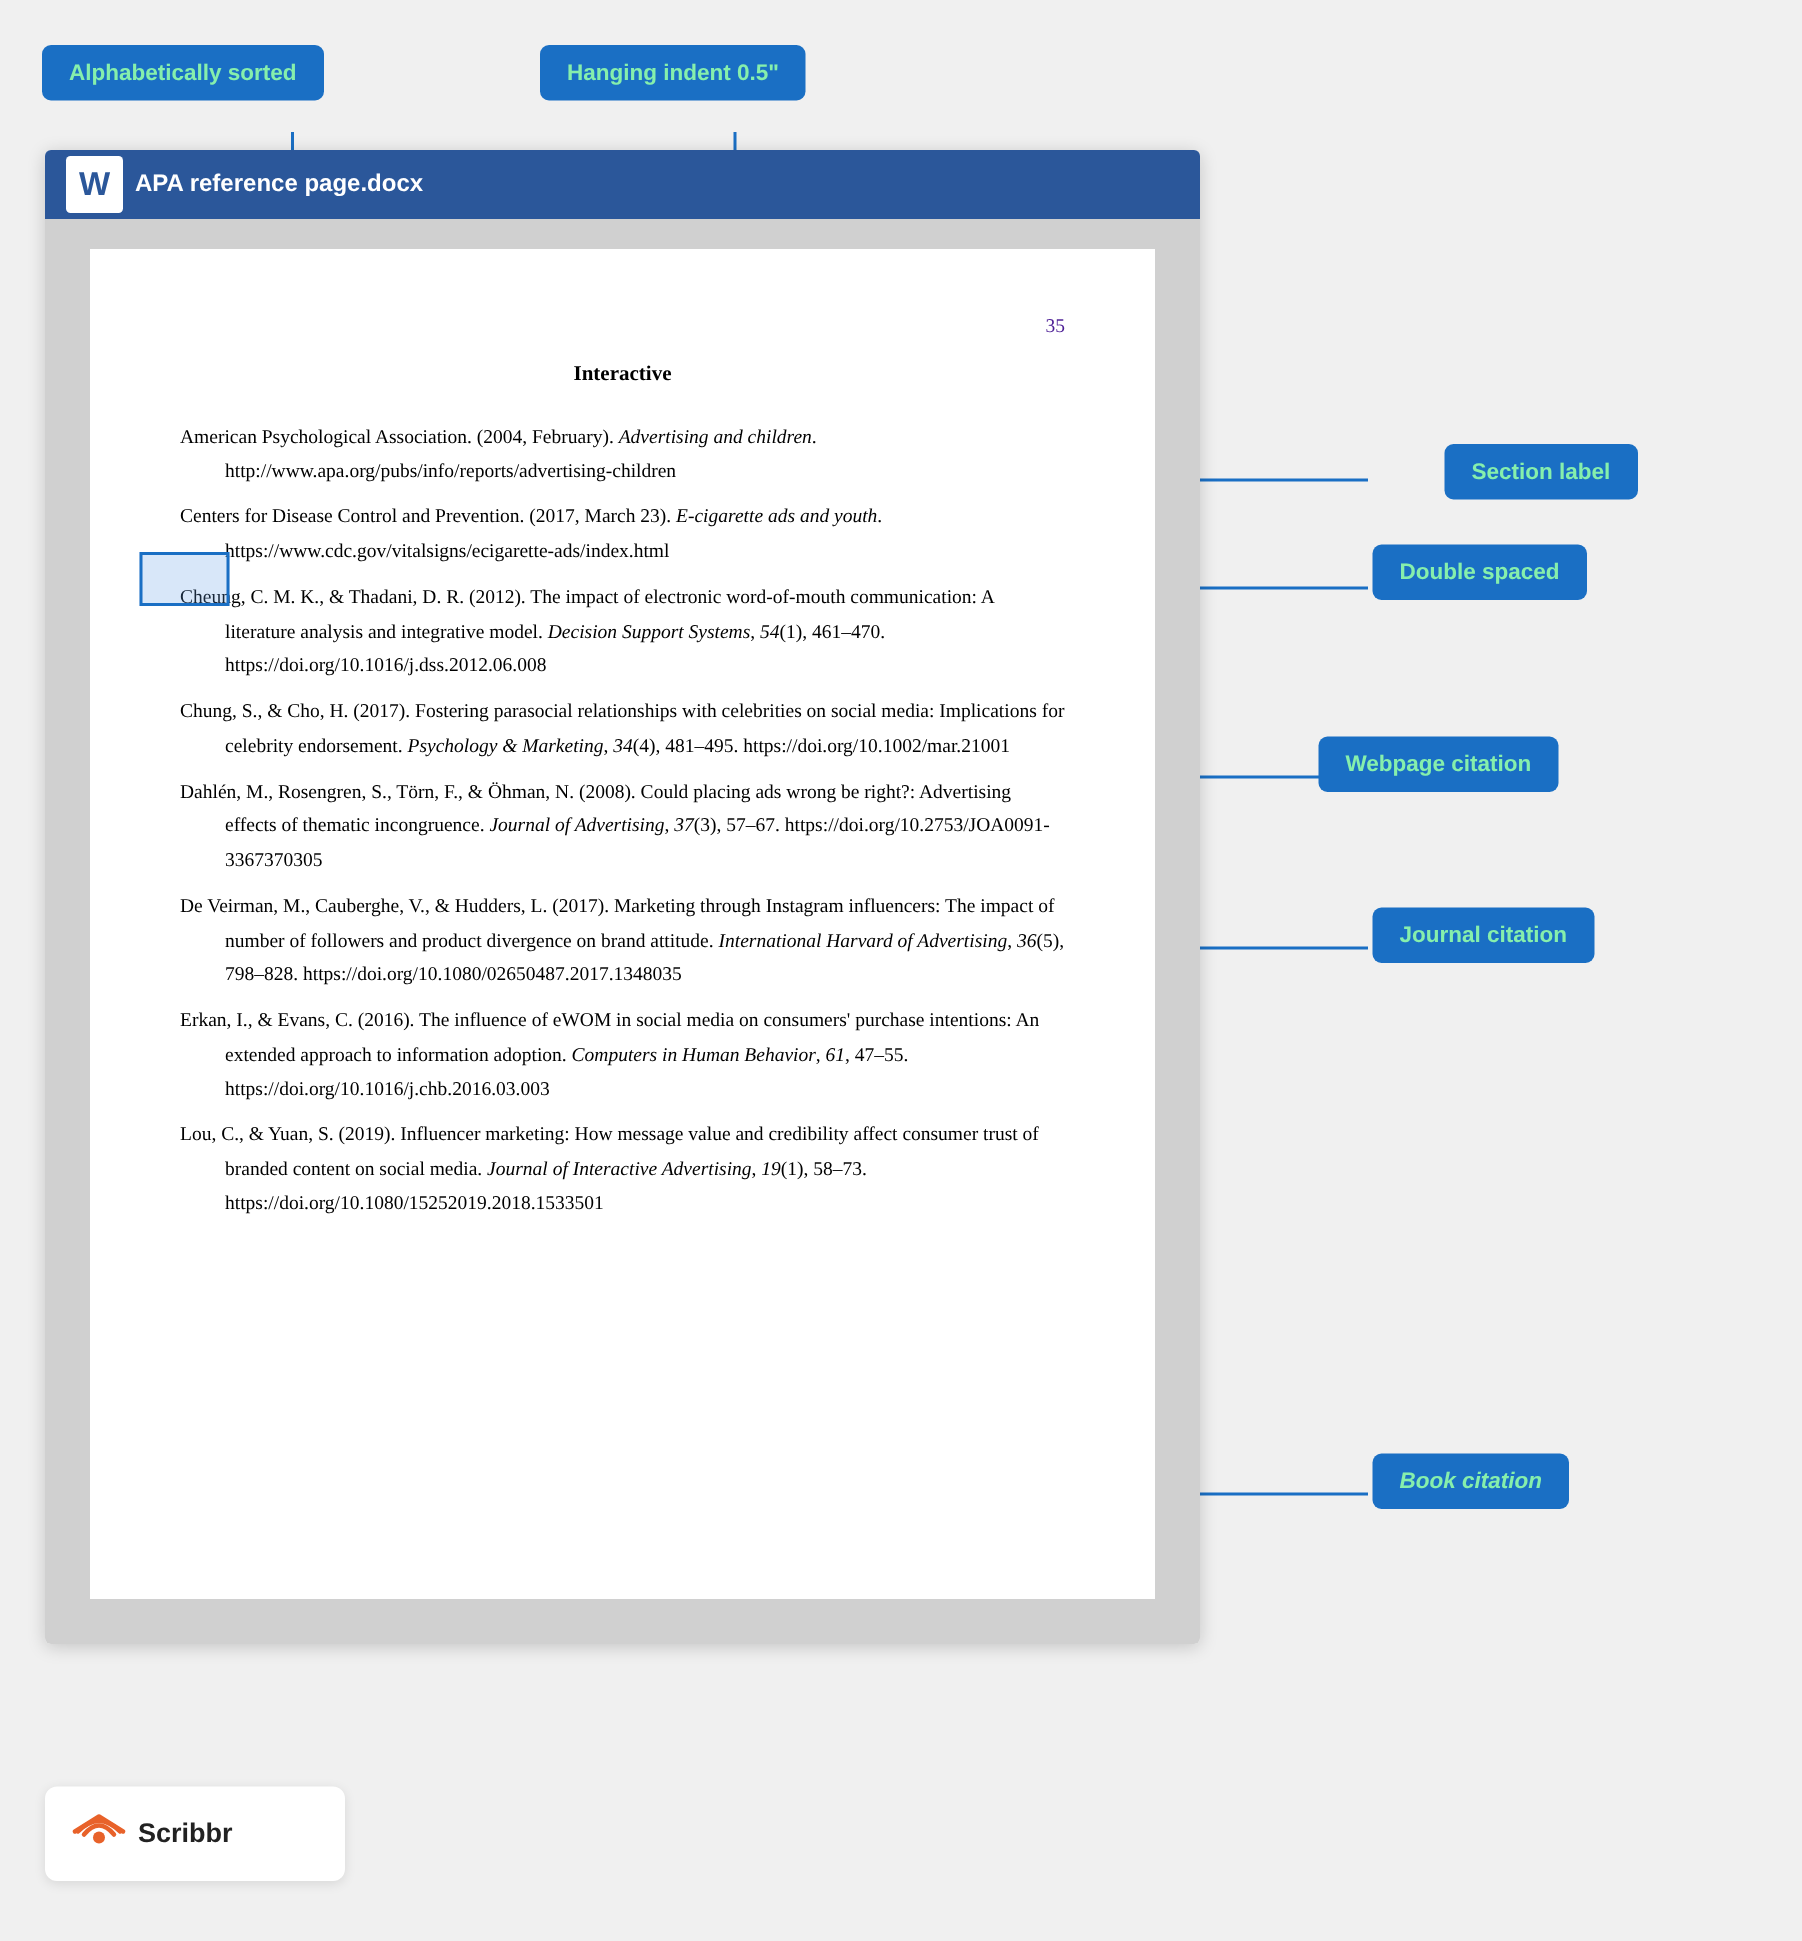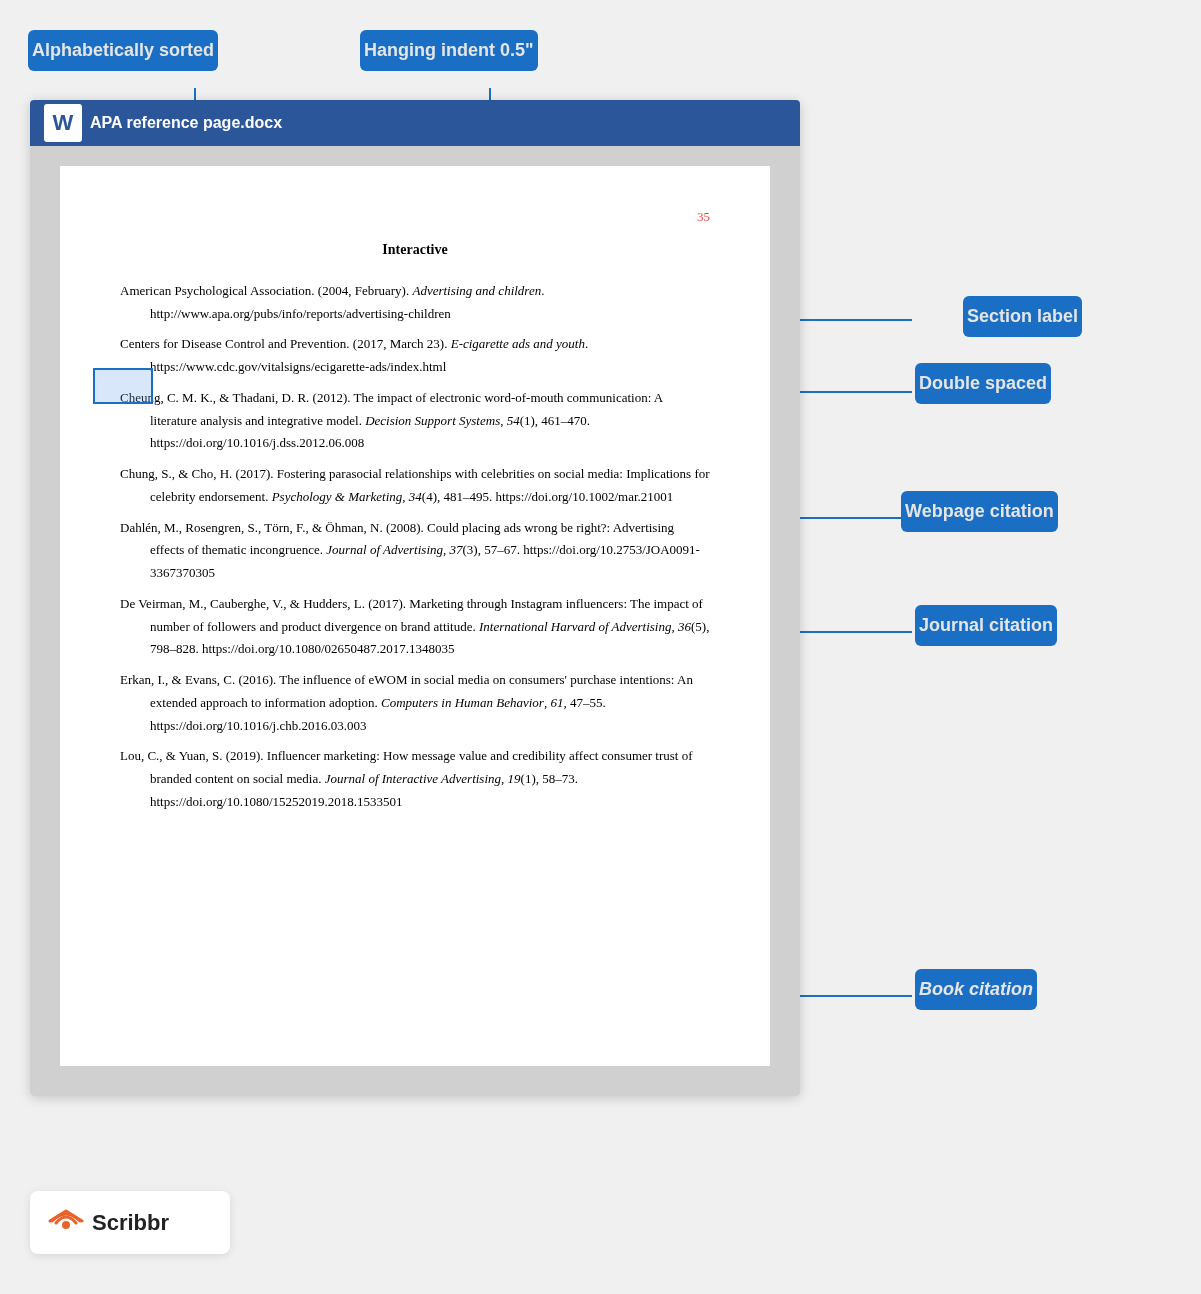--- a/index.html
+++ b/index.html
@@ -16,24 +16,24 @@
       position: relative;
       width: 1201px;
       min-height: 1294px;
       background: #f0f0f0;
     }
 
     
     .label-badge {
       position: absolute;
       background: #1a6fc4;
-      color: #e5e5e5;
-      font-weight: bold;
-      font-size: 18px;
-      padding: 10px 4px;
+      color: #86efac;
+      font-weight: bold;
+      font-size: 15px;
+      padding: 10px 18px;
       border-radius: 6px;
       white-space: nowrap;
     }
 
     
     .word-window {
       position: absolute;
       left: 30px;
       top: 100px;
       width: 770px;
@@ -84,21 +84,21 @@
       font-family: "Times New Roman", Times, serif;
       font-size: 13.5px;
       line-height: 1.7;
     }
 
     .page-number {
       text-align: right;
       font-family: "Times New Roman", Times, serif;
       font-size: 13px;
       margin-bottom: 10px;
-      color: #ef4444;
+      color: #4c1d95;
     }
 
     .ref-heading {
       text-align: center;
       font-weight: bold;
       font-family: "Times New Roman", Times, serif;
       font-size: 14px;
       margin-bottom: 18px;
     }
 
@@ -133,21 +133,21 @@
       padding: 10px 18px;
       box-shadow: 0 2px 8px rgba(0,0,0,0.10);
     }
 
     .scribbr-logo-icon {
       color: #e8622a;
       font-size: 28px;
     }
 
     .scribbr-text {
-      font-size: 22px;
+      font-size: 18px;
       font-weight: bold;
       color: #222;
       font-family: Arial, sans-serif;
     }
 
     
     .svg-layer {
       position: absolute;
       top: 0;
       left: 0;
@@ -184,21 +184,21 @@
   </svg>
 
   <div class="label-badge" style="left:28px; top:30px;">Alphabetically sorted</div>
 
   <div class="label-badge" style="left:360px; top:30px;">Hanging indent 0.5"</div>
 
   <div class="label-badge" style="left:963px; top:296px;">Section label</div>
 
   <div class="label-badge" style="left:915px; top:363px;">Double spaced</div>
 
-  <div class="label-badge" style="left:901px; top:491px;text-align:right;">Webpage citation</div>
+  <div class="label-badge" style="left:879px; top:491px;text-align:right;">Webpage citation</div>
 
   <div class="label-badge" style="left:915px; top:605px;">Journal citation</div>
 
   <div class="label-badge" style="left:915px; top:969px;font-style:italic;">Book citation</div>
 
   <div class="word-window">
     <div class="word-titlebar">
       <div class="word-icon">
         <span>W</span>
       </div>

